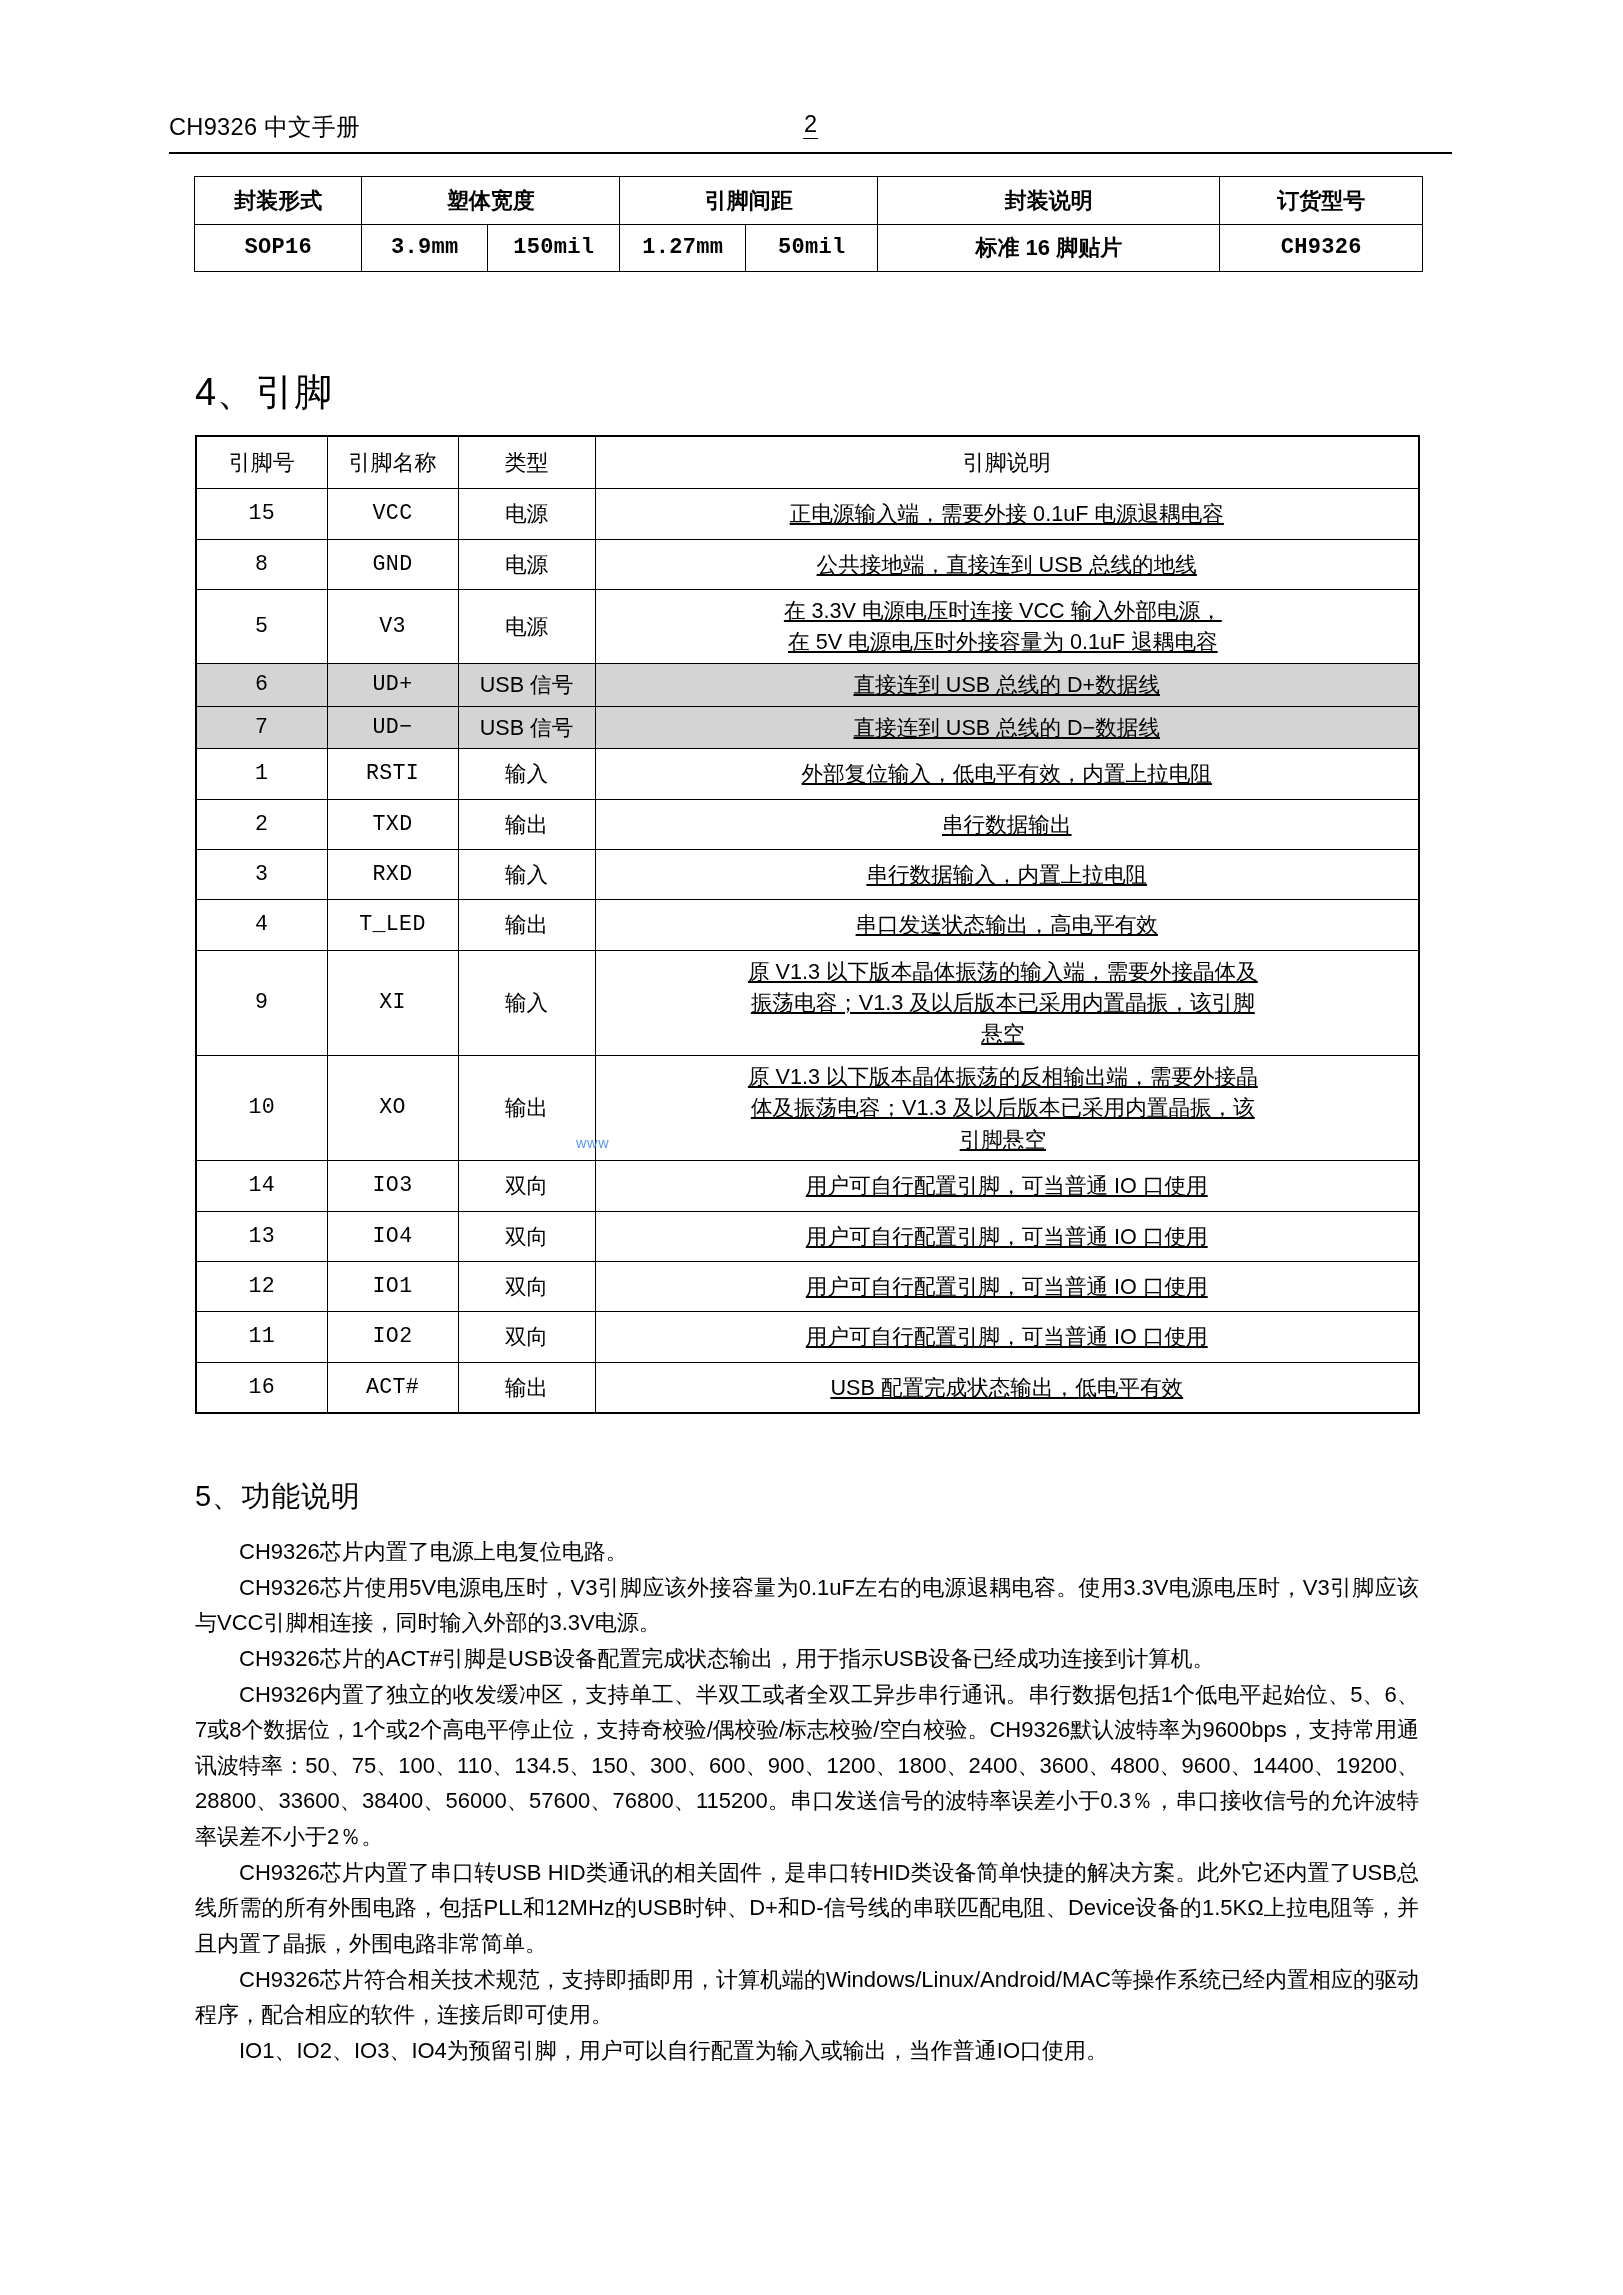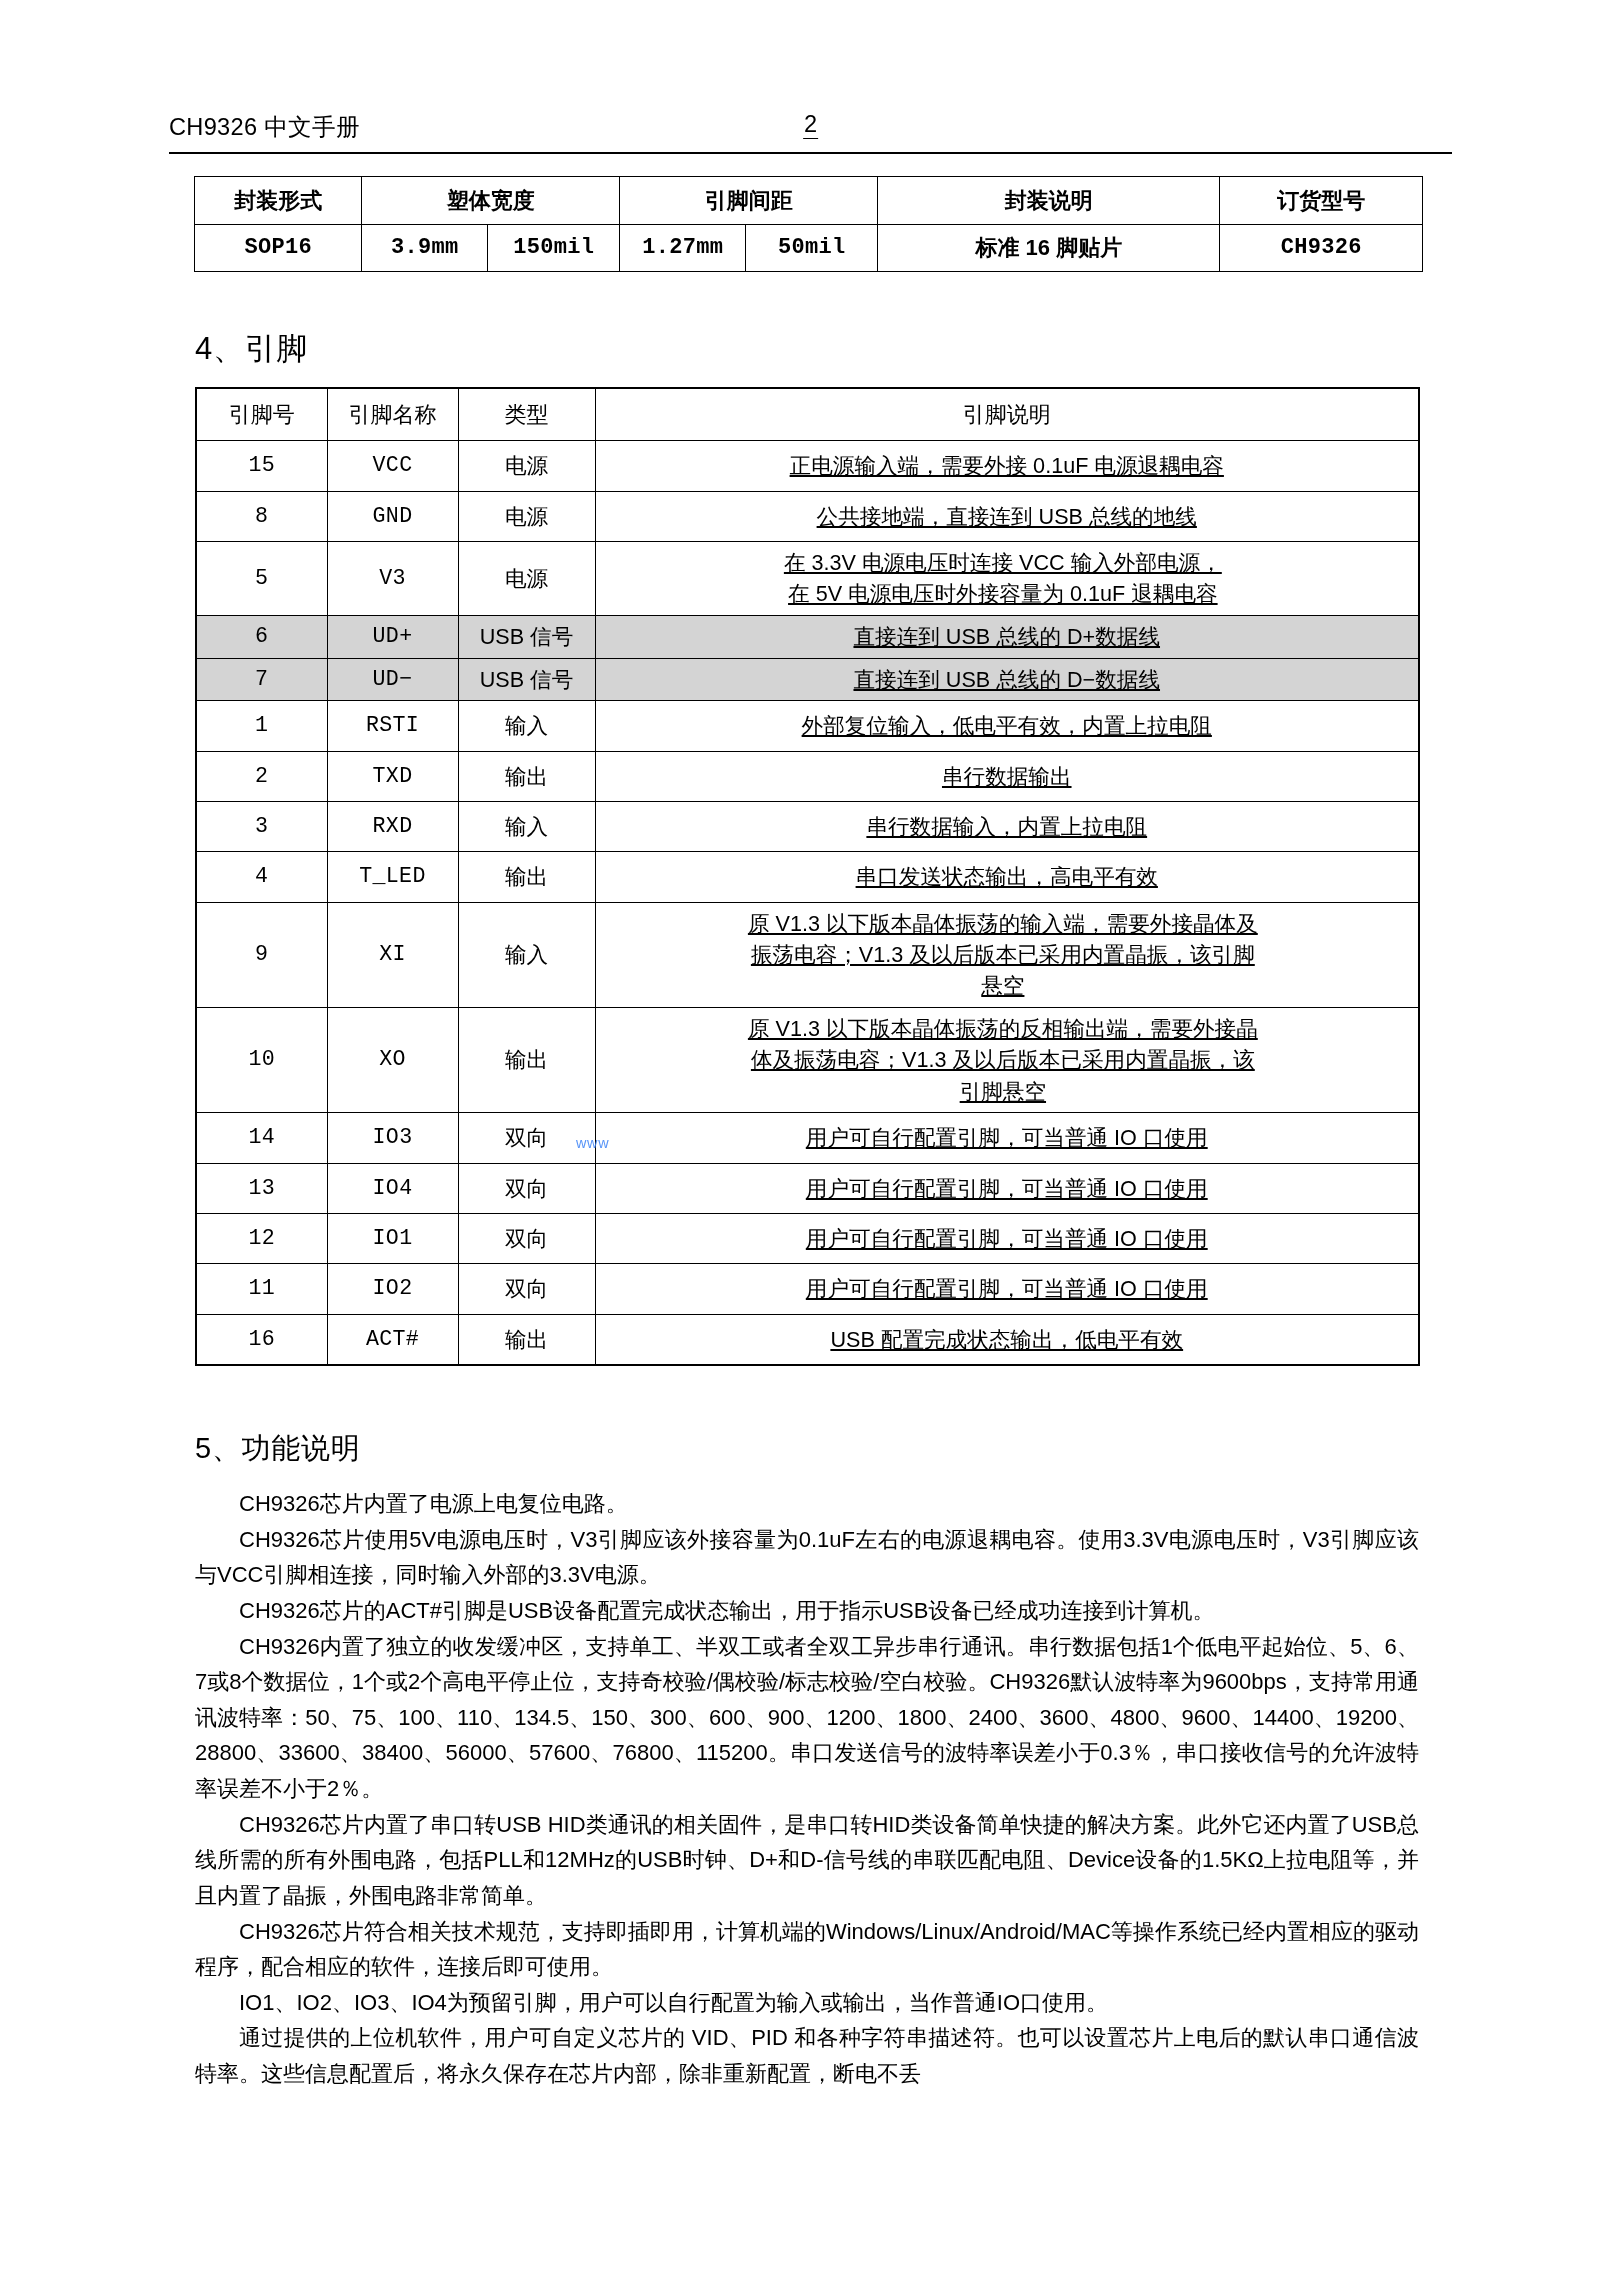--- a/index.html
+++ b/index.html
@@ -79,22 +79,22 @@
     font-weight: bold;
     height: 41px;
     padding: 2.6px 3.9px;
     line-height: 1.25;
   }
   .tbl-pkg .hdr td {
     font-size: 22px;
   }
 
   .sec-title {
-    font-size: 31px;
-    margin: 56px 0 17px 26px;
+    font-size: 38px;
+    margin: 95px 0 17px 26px;
     letter-spacing: 0.7px;
   }
   .sec-title-2 {
     font-size: 29px;
     margin: 63px 0 17px 26px;
     letter-spacing: 0.7px;
   }
 
   .tbl-pin {
     width: 1224px;
@@ -351,19 +351,18 @@
 
     <div class="sec-title-2">5、功能说明</div>
     <div id="para-container">
         <p class="para indent">CH9326芯片内置了电源上电复位电路。</p>
         <p class="para indent">CH9326芯片使用5V电源电压时，V3引脚应该外接容量为0.1uF左右的电源退耦电容。使用3.3V电源电压时，V3引脚应该与VCC引脚相连接，同时输入外部的3.3V电源。</p>
         <p class="para indent">CH9326芯片的ACT#引脚是USB设备配置完成状态输出，用于指示USB设备已经成功连接到计算机。</p>
         <p class="para indent">CH9326内置了独立的收发缓冲区，支持单工、半双工或者全双工异步串行通讯。串行数据包括1个低电平起始位、5、6、7或8个数据位，1个或2个高电平停止位，支持奇校验/偶校验/标志校验/空白校验。CH9326默认波特率为9600bps，支持常用通讯波特率：50、75、100、110、134.5、150、300、600、900、1200、1800、2400、3600、4800、9600、14400、19200、28800、33600、38400、56000、57600、76800、115200。串口发送信号的波特率误差小于0.3％，串口接收信号的允许波特率误差不小于2％。</p>
         <p class="para indent">CH9326芯片内置了串口转USB HID类通讯的相关固件，是串口转HID类设备简单快捷的解决方案。此外它还内置了USB总线所需的所有外围电路，包括PLL和12MHz的USB时钟、D+和D-信号线的串联匹配电阻、Device设备的1.5KΩ上拉电阻等，并且内置了晶振，外围电路非常简单。</p>
         <p class="para indent">CH9326芯片符合相关技术规范，支持即插即用，计算机端的Windows/Linux/Android/MAC等操作系统已经内置相应的驱动程序，配合相应的软件，连接后即可使用。</p>
         <p class="para indent">IO1、IO2、IO3、IO4为预留引脚，用户可以自行配置为输入或输出，当作普通IO口使用。</p>
-        <p class="para indent">通过提供的上位机软件，用户可自定义芯片的 VID、PID 和各种字符串描述符。也可以设置芯片上电后的默认串口通信波特率。这些信息配置后，将永久保存在芯片内部，除非重新配置，断电不丢</p>
       </div>
 
   </div>
   <div class="watermark">www</div>
 </div>
 
 
 </body></html>

